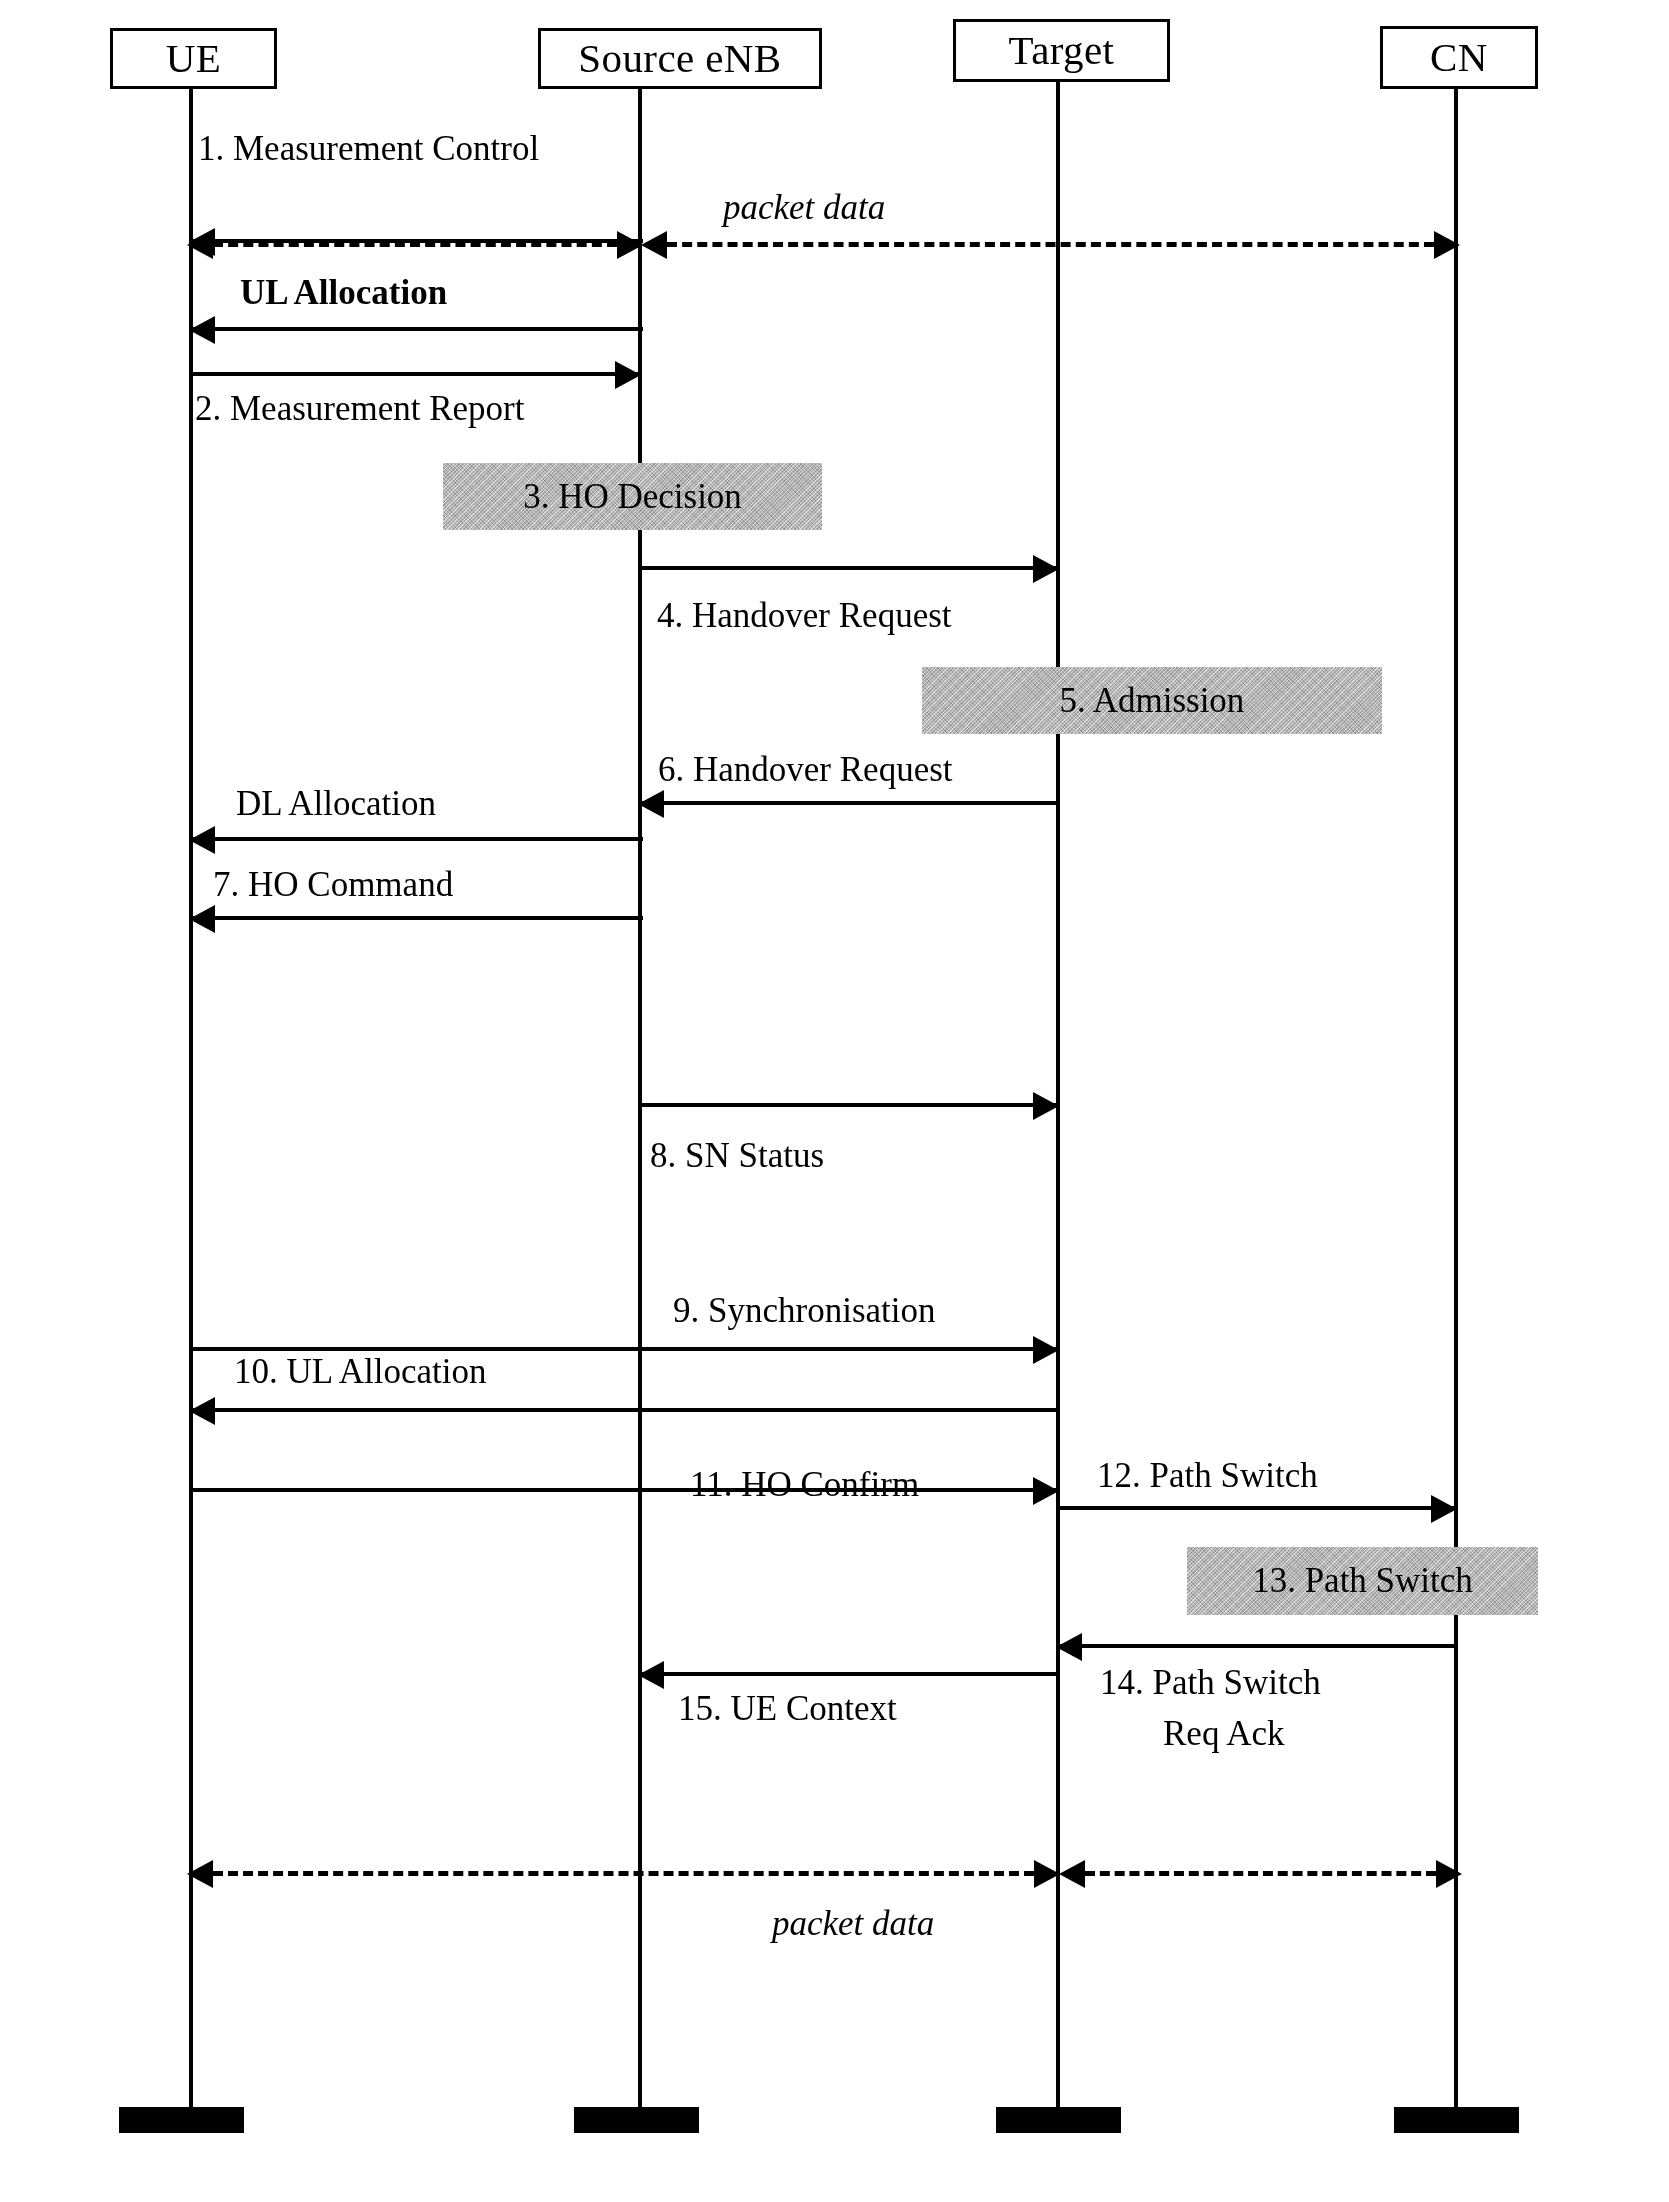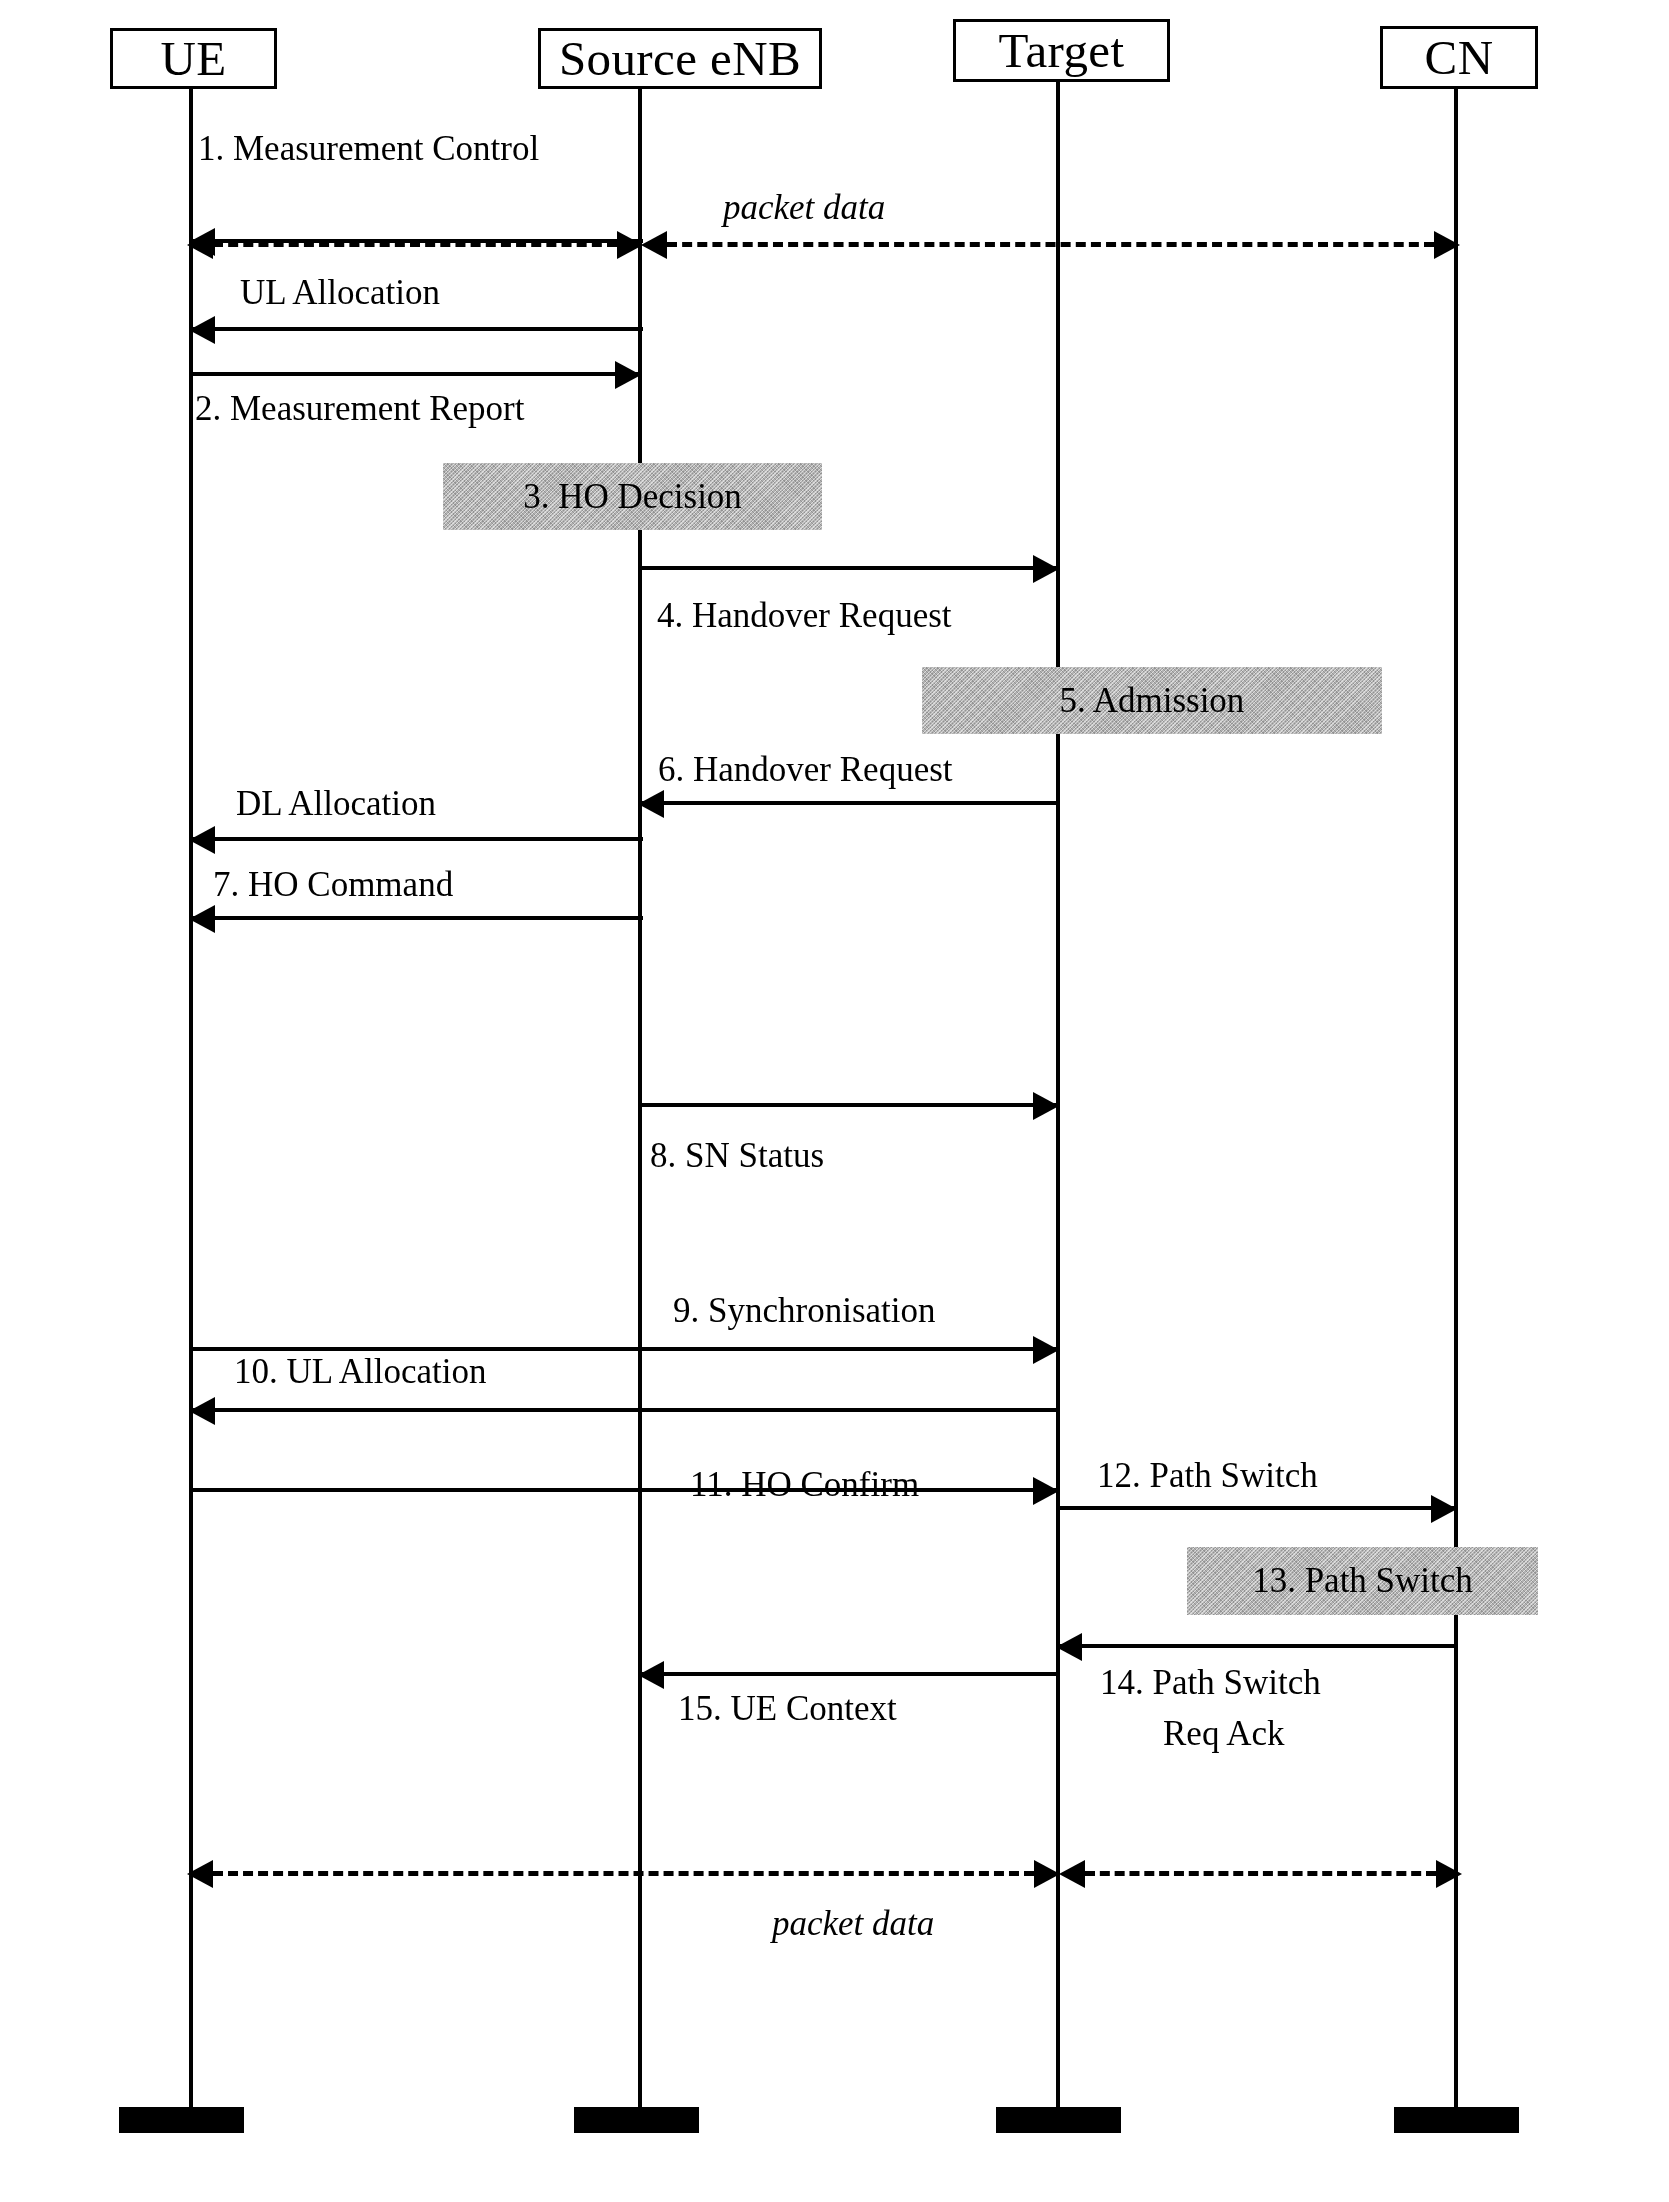--- a/index.html
+++ b/index.html
@@ -18,21 +18,21 @@
   }
   
   .actor-box {
     position: absolute;
     box-sizing: border-box;
     border: 3.5px solid #000000;
     background: #ffffff;
     display: flex;
     align-items: center;
     justify-content: center;
-    font-size: 49px;
+    font-size: 41px;
     line-height: 1;
     color: #000000;
     letter-spacing: 0.4px;
   }
   
   .lifeline {
     position: absolute;
     width: 4.4px;
     background: #000000;
   }
@@ -153,21 +153,21 @@
     <div class="head left" style="left:-26px;"></div>
     <div class="head right" style="left:404px;"></div>
   </div>
 
   <div class="msg dashed" style="left:667px; top:242px; width:767px;">
     <div class="shaft" style="width:767px;"></div>
     <div class="head left" style="left:-26px;"></div>
     <div class="head right" style="left:767px;"></div>
   </div>
 
-  <div class="label" style="left:240px; top:274px;">UL Allocation</div>
+  <div class="label" style="left:240px; top:274px;font-weight:bold;">UL Allocation</div>
   <div class="msg" style="left:189px; top:327px; width:454px;">
     <div class="shaft" style="width:454px;"></div>
     <div class="head left" style="left:0;"></div>
   </div>
 
   <div class="msg" style="left:189px; top:372px; width:452px;">
     <div class="shaft" style="width:452px;"></div>
     <div class="head right" style="left:426px;"></div>
   </div>
   <div class="label" style="left:195px; top:390px;">2. Measurement Report</div>

